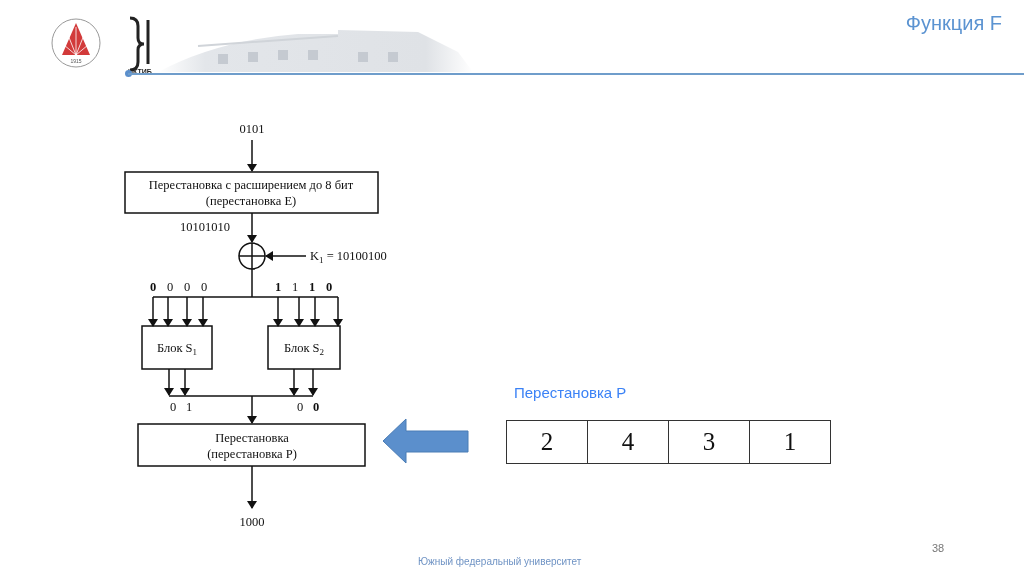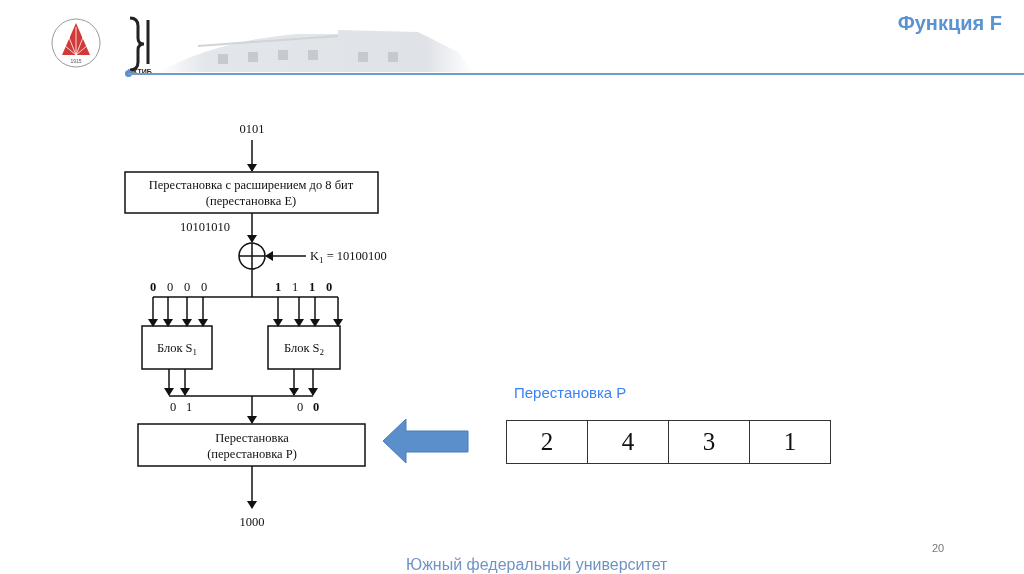--- a/index.html
+++ b/index.html
@@ -2,27 +2,27 @@
 <html><head>
 <meta charset="utf-8">
 <style>
   html,body{margin:0;padding:0;background:#fff;}
   body{width:1024px;height:574px;position:relative;overflow:hidden;font-family:"Liberation Sans",sans-serif;}
   .logo{position:absolute;left:50px;top:15px;width:52px;height:58px;}
   .iktib{position:absolute;left:126px;top:16px;width:32px;height:58px;}
   .building{position:absolute;left:158px;top:22px;width:315px;height:50px;}
   .header-line{position:absolute;left:128px;top:73px;width:896px;height:2px;background:#6f9dcb;}
   .header-dot{position:absolute;left:125px;top:70px;width:7px;height:7px;border-radius:50%;background:#5b8fcc;}
-  .title{position:absolute;right:22px;top:12px;font-size:20px;font-weight:bold;color:#5b93d1;}
+  .title{position:absolute;right:22px;top:12px;font-size:20px;font-weight:normal;color:#5b93d1;}
   .diagram{position:absolute;left:0;top:0;}
   .dtext{font-family:"Liberation Serif",serif;font-size:12.5px;fill:#111;}
   .ptitle{position:absolute;left:514px;top:384px;font-size:15px;color:#3b82f6;}
   .ptable{position:absolute;left:506px;top:420px;border-collapse:collapse;}
   .ptable td{border:1.5px solid #333;width:80px;height:42px;text-align:center;font-family:"Liberation Serif",serif;font-size:25px;color:#111;padding:0;}
-  .footer{position:absolute;left:406px;top:556px;font-size:16px;color:#6f93c4;}
+  .footer{position:absolute;left:418px;top:556px;font-size:10px;color:#6f93c4;}
   .pagenum{position:absolute;left:932px;top:542px;font-size:11px;color:#777;}
 </style>
 </head>
 <body>
 
 <svg class="logo" viewBox="0 0 52 58">
   <circle cx="26" cy="28" r="24" fill="none" stroke="#999" stroke-width="1"></circle>
   <polygon points="26,8 40,40 12,40" fill="#d23a3a"></polygon>
   <g stroke="#fff" stroke-width="0.8">
     <line x1="26" y1="40" x2="26" y2="12"></line>
@@ -142,14 +142,14 @@
   <tbody>
       <tr>
     <td>2</td>
     <td>4</td>
     <td>3</td>
     <td>1</td>
   </tr>
 </tbody>
   </table>
 
-<div class="pagenum">20</div>
+<div class="pagenum">38</div>
 <div class="footer">Южный федеральный университет</div>
 
 </body></html>

